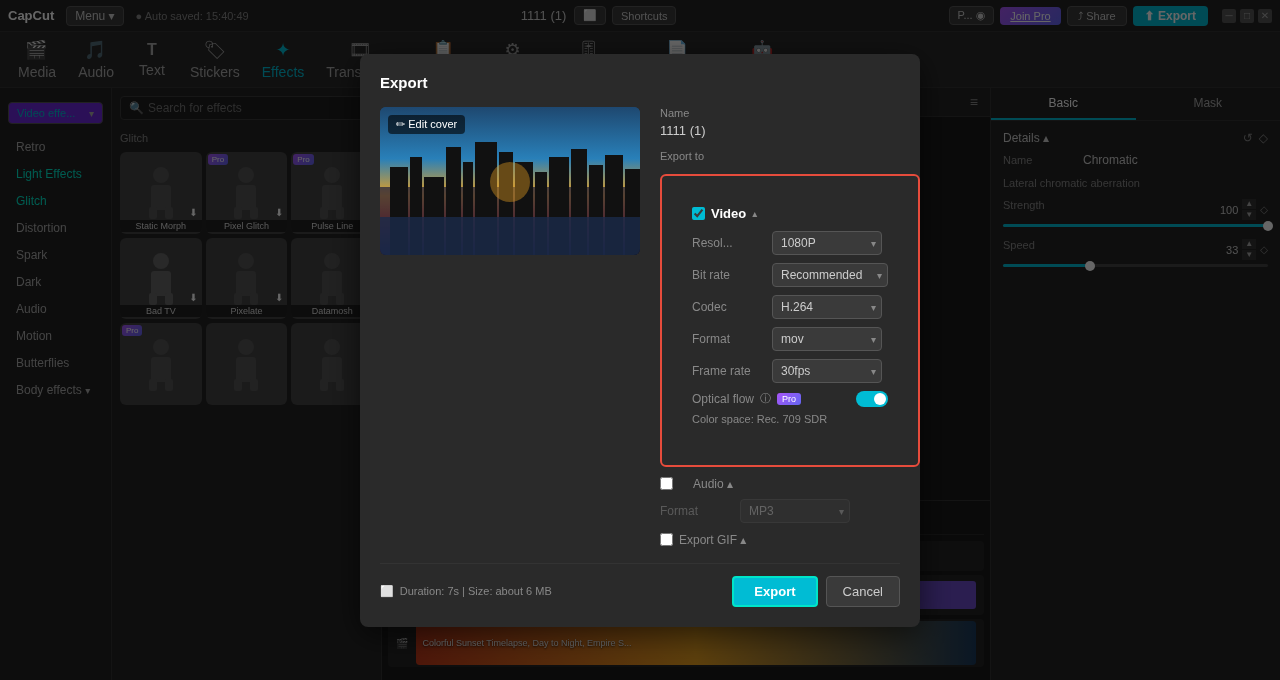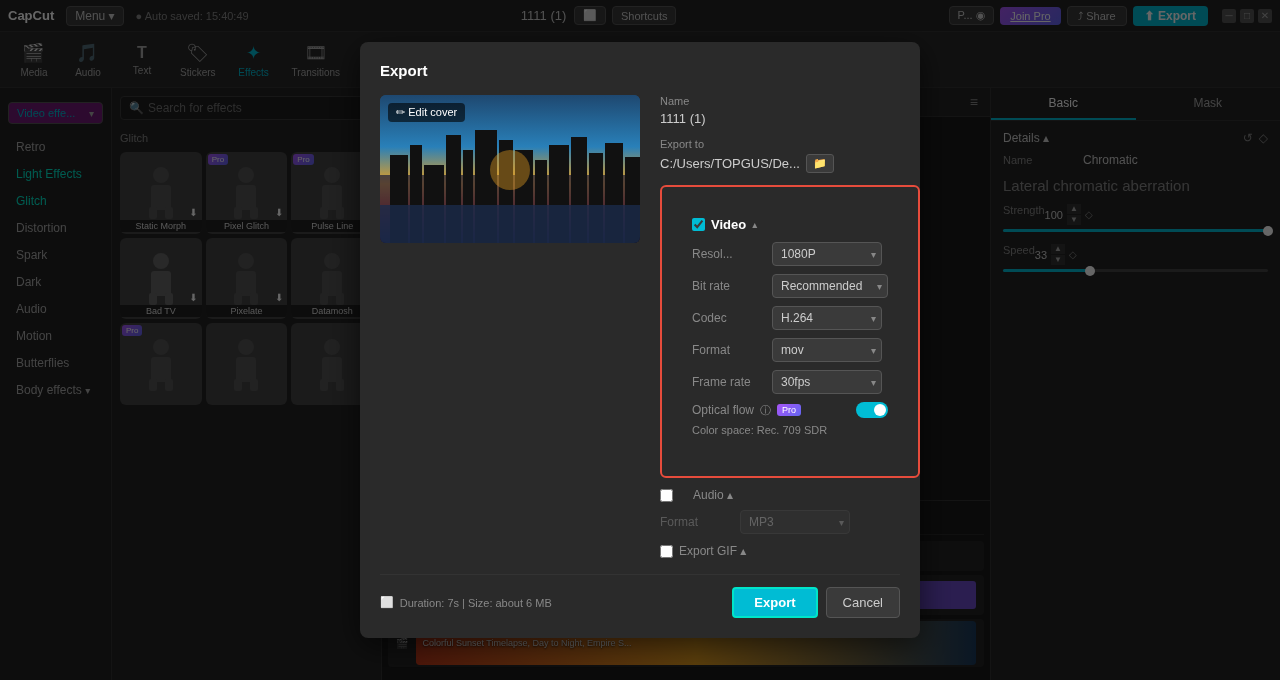--- a/index.html
+++ b/index.html
@@ -19,21 +19,21 @@
     .btn-share { background: #3a3a3a; border: 1px solid #555; border-radius: 4px; color: #ccc; padding: 3px 10px; font-size: 11px; cursor: pointer; }
     .btn-export-top { background: #00bcd4; border: none; border-radius: 4px; color: #fff; padding: 3px 12px; font-size: 12px; font-weight: bold; cursor: pointer; }
     .topbar-window-btns { display: flex; gap: 4px; margin-left: 8px; }
     .win-btn { width: 14px; height: 14px; border-radius: 2px; background: #555; cursor: pointer; display: flex; align-items: center; justify-content: center; font-size: 10px; color: #aaa; border: none; }
 
     
     .toolrow { display: flex; background: #2a2a2a; height: 56px; border-bottom: 1px solid #333; padding: 0 8px; align-items: center; gap: 2px; }
     .tool-item { display: flex; flex-direction: column; align-items: center; justify-content: center; padding: 4px 10px; border-radius: 6px; cursor: pointer; color: #aaa; gap: 3px; min-width: 52px; }
     .tool-item.active { color: #00bcd4; }
     .tool-icon { font-size: 18px; }
-    .tool-label { font-size: 10px; }
+    .tool-label { font-size: 14px; }
 
     
     .main { display: flex; height: calc(680px - 32px - 56px); }
 
     
     .left-sidebar { width: 112px; background: #222; border-right: 1px solid #333; overflow-y: auto; padding: 8px 0; }
     .sidebar-item { padding: 6px 12px; cursor: pointer; color: #aaa; font-size: 12px; border-radius: 4px; margin: 1px 4px; }
     .sidebar-item.active { color: #00e5c9; }
 
     
@@ -54,21 +54,21 @@
     .right-sidebar-header { padding: 8px 12px; font-size: 13px; font-weight: bold; color: #fff; border-bottom: 1px solid #333; }
     .right-tabs { display: flex; border-bottom: 1px solid #333; }
     .right-tab { flex: 1; text-align: center; padding: 8px; cursor: pointer; color: #aaa; font-size: 12px; }
     .right-tab.active { color: #fff; border-bottom: 2px solid #00bcd4; }
     .details-section { padding: 10px 12px; }
     .details-header { display: flex; align-items: center; justify-content: space-between; color: #ccc; font-size: 12px; margin-bottom: 8px; }
     .detail-row { display: flex; align-items: center; margin-bottom: 10px; }
     .detail-label { color: #888; font-size: 11px; min-width: 80px; }
     .detail-value { color: #ccc; font-size: 12px; }
     .slider-row { margin-bottom: 12px; }
-    .slider-label-row { display: flex; margin-bottom: 4px; }
+    .slider-label-row { display: flex; justify-content: space-between; margin-bottom: 4px; }
     .slider-label { color: #888; font-size: 11px; }
     .slider-value { color: #ccc; font-size: 11px; }
     .slider-container { display: flex; align-items: center; gap: 6px; }
     .slider-track { flex: 1; height: 3px; background: #444; border-radius: 2px; position: relative; }
     .slider-fill { height: 100%; background: #00bcd4; border-radius: 2px; }
     .slider-thumb { width: 10px; height: 10px; background: #fff; border-radius: 50%; position: absolute; top: 50%; transform: translateY(-50%); cursor: pointer; }
     .slider-stepper { display: flex; flex-direction: column; gap: 1px; }
     .step-btn { background: #333; border: none; color: #aaa; width: 14px; height: 10px; font-size: 8px; cursor: pointer; line-height: 1; }
 
     
@@ -210,21 +210,21 @@
   <div class="tool-item">
     <span class="tool-icon">🤖</span>
     <span class="tool-label">AI avatars</span>
   </div>
 </div>
 
 <div class="main">
 
   <div class="left-sidebar scrollbar-hide">
     <div style="padding:6px 8px; margin-bottom:4px;">
-      <div style="background:#701a75; border:1px solid #555; border-radius:4px; padding:4px 8px; display:flex; align-items:center; justify-content:space-between; cursor:pointer;">
+      <div style="background:#6d28d9; border:1px solid #555; border-radius:4px; padding:4px 8px; display:flex; align-items:center; justify-content:space-between; cursor:pointer;">
         <span style="color:#00bcd4; font-size:11px;">Video effe...</span>
         <span style="color:#aaa; font-size:10px;">▾</span>
       </div>
     </div>
     <div class="sidebar-item">Retro</div>
     <div class="sidebar-item active" style="color:#00e5c9;">Light Effects</div>
     <div class="sidebar-item active">Glitch</div>
     <div class="sidebar-item">Distortion</div>
     <div class="sidebar-item">Spark</div>
     <div class="sidebar-item">Dark</div>
@@ -415,21 +415,21 @@
         <span>Details ▴</span>
         <div style="display:flex; gap:6px;">
           <span style="color:#888; cursor:pointer;">↺</span>
           <span style="color:#888; cursor:pointer;">◇</span>
         </div>
       </div>
       <div class="detail-row">
         <span class="detail-label">Name</span>
         <span class="detail-value">Chromatic</span>
       </div>
-      <div style="color:#888; font-size:15px; margin-bottom:10px;">Lateral chromatic aberration</div>
+      <div style="color:#888; font-size:11px; margin-bottom:10px;">Lateral chromatic aberration</div>
 
       <div class="slider-row">
         <div class="slider-label-row">
           <span class="slider-label">Strength</span>
           <div style="display:flex; align-items:center; gap:4px;">
             <span class="slider-value">100</span>
             <div class="slider-stepper">
               <button class="step-btn">▲</button>
               <button class="step-btn">▼</button>
             </div>
@@ -517,24 +517,20 @@
 
         <div class="field-row">
           <div class="field-label">Name</div>
           <div class="field-value">
             <span class="field-text">1111 (1)</span>
           </div>
         </div>
 
         <div class="field-row">
           <div class="field-label">Export to</div>
-          <div class="field-value">
-            <span class="field-text">C:/Users/TOPGUS/De...</span>
-            <button class="folder-btn">📁</button>
-          </div>
         </div>
 
         <div class="export-section">
           <div class="section-header">
             <input type="checkbox" checked="" class="section-checkbox" style="">
             <span class="section-title">Video</span>
             <span class="section-toggle">▴</span>
           </div>
 
           <div class="export-row">

